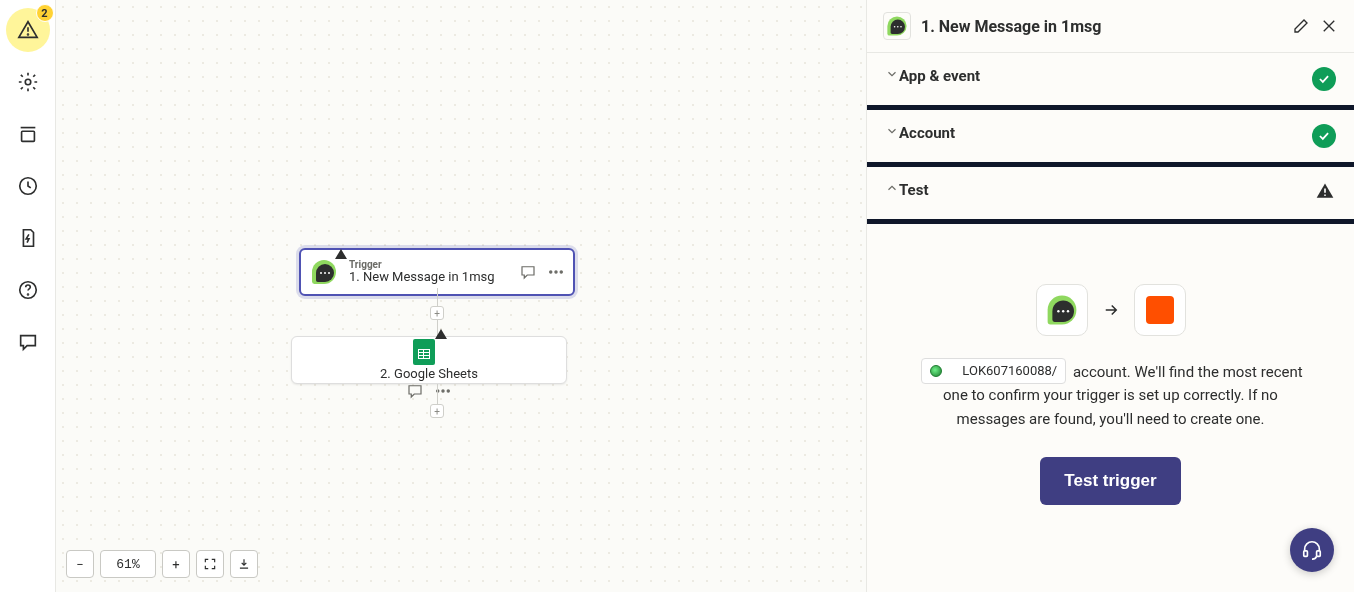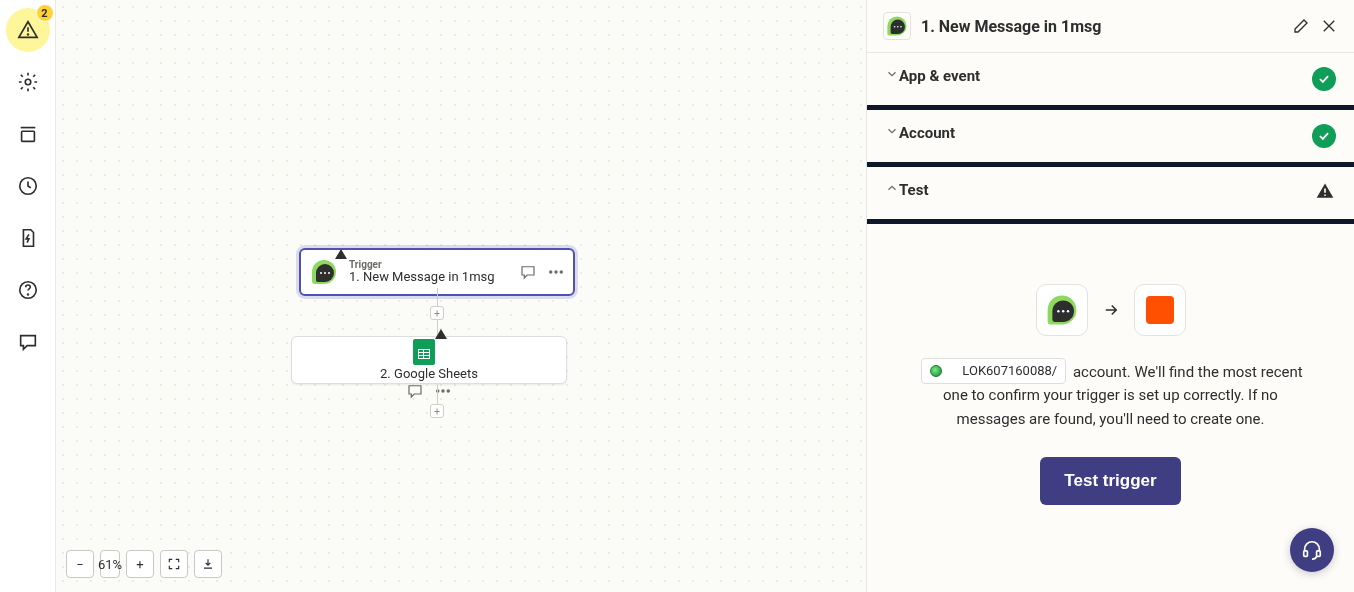--- a/index.html
+++ b/index.html
@@ -130,21 +130,21 @@
   .zoom-btn, .zoom-val {
     height: 28px;
     border: 1px solid #c9c9c4;
     border-radius: 4px;
     background: #fff;
     font-size: 13px;
     display: flex; align-items: center; justify-content: center;
     cursor: pointer;
   }
   .zoom-btn { width: 28px; }
-  .zoom-val { width: 20px; cursor: default; }
+  .zoom-val { width: 56px; cursor: default; font-family: Liberation Mono, monospace; }
   .zoom-btn svg { width: 14px; height: 14px; stroke: #2d2e2e; fill: none; stroke-width: 2; }
 
   
   .right-panel {
     position: absolute;
     right: 0; top: 0; bottom: 0;
     width: 488px;
     background: #fdfcf9;
     border-left: 1px solid #e8e8e4;
     display: flex;

